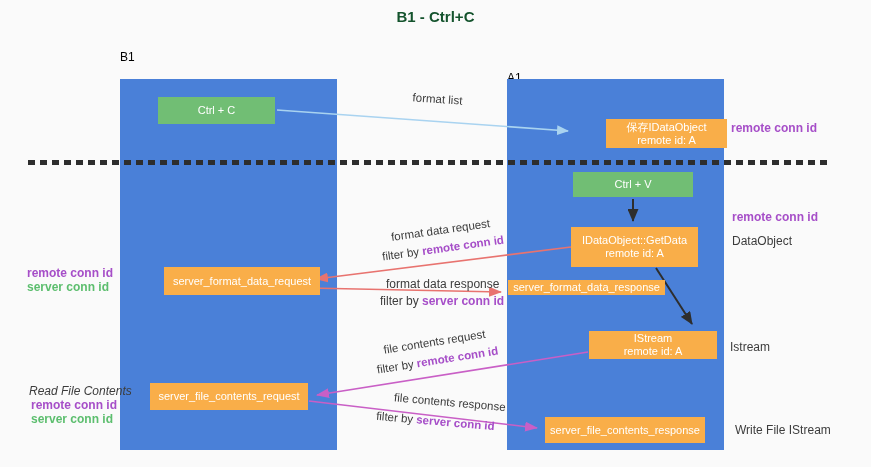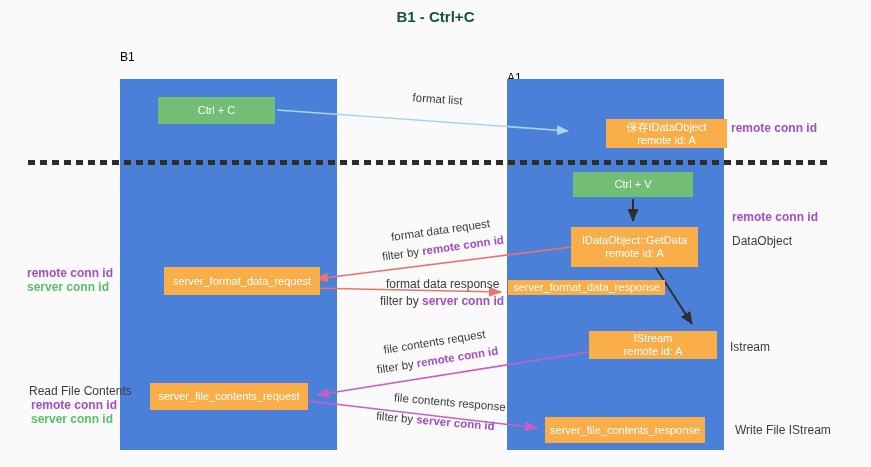--- a/index.html
+++ b/index.html
@@ -176,21 +176,21 @@
   <div class="lbl greentx" style="left:27px; top:280px; font-size:12px;">server conn id</div>
 
   <div class="lbl" style="left:730px; top:340px; font-size:12px;">Istream</div>
 
   <div class="lbl center" style="left:383px; top:336px; width:100px; transform:rotate(-9deg);">file contents request</div>
 
   <div class="lbl center" style="left:375px; top:354px; width:125px; transform:rotate(-9deg);">
     <span>filter by </span><span class="purple">remote conn id</span>
   </div>
 
-  <div class="lbl" style="left:29px; top:384px; font-size:12px;">Read File Contents</div>
+  <div class="lbl" style="left:29px; top:384px; font-size:12px;font-style:italic;">Read File Contents</div>
   <div class="lbl purple" style="left:31px; top:398px; font-size:12px;">remote conn id</div>
   <div class="lbl greentx" style="left:31px; top:412px; font-size:12px;">server conn id</div>
 
   <div class="lbl center" style="left:394px; top:396px; width:108px; transform:rotate(5deg);">file contents response</div>
 
   <div class="lbl center" style="left:376px; top:415px; width:118px; transform:rotate(5deg);">
     <span>filter by </span><span class="purple">server conn id</span>
   </div>
 
   <div class="lbl" style="left:735px; top:423px; font-size:12px;">Write File IStream</div>

